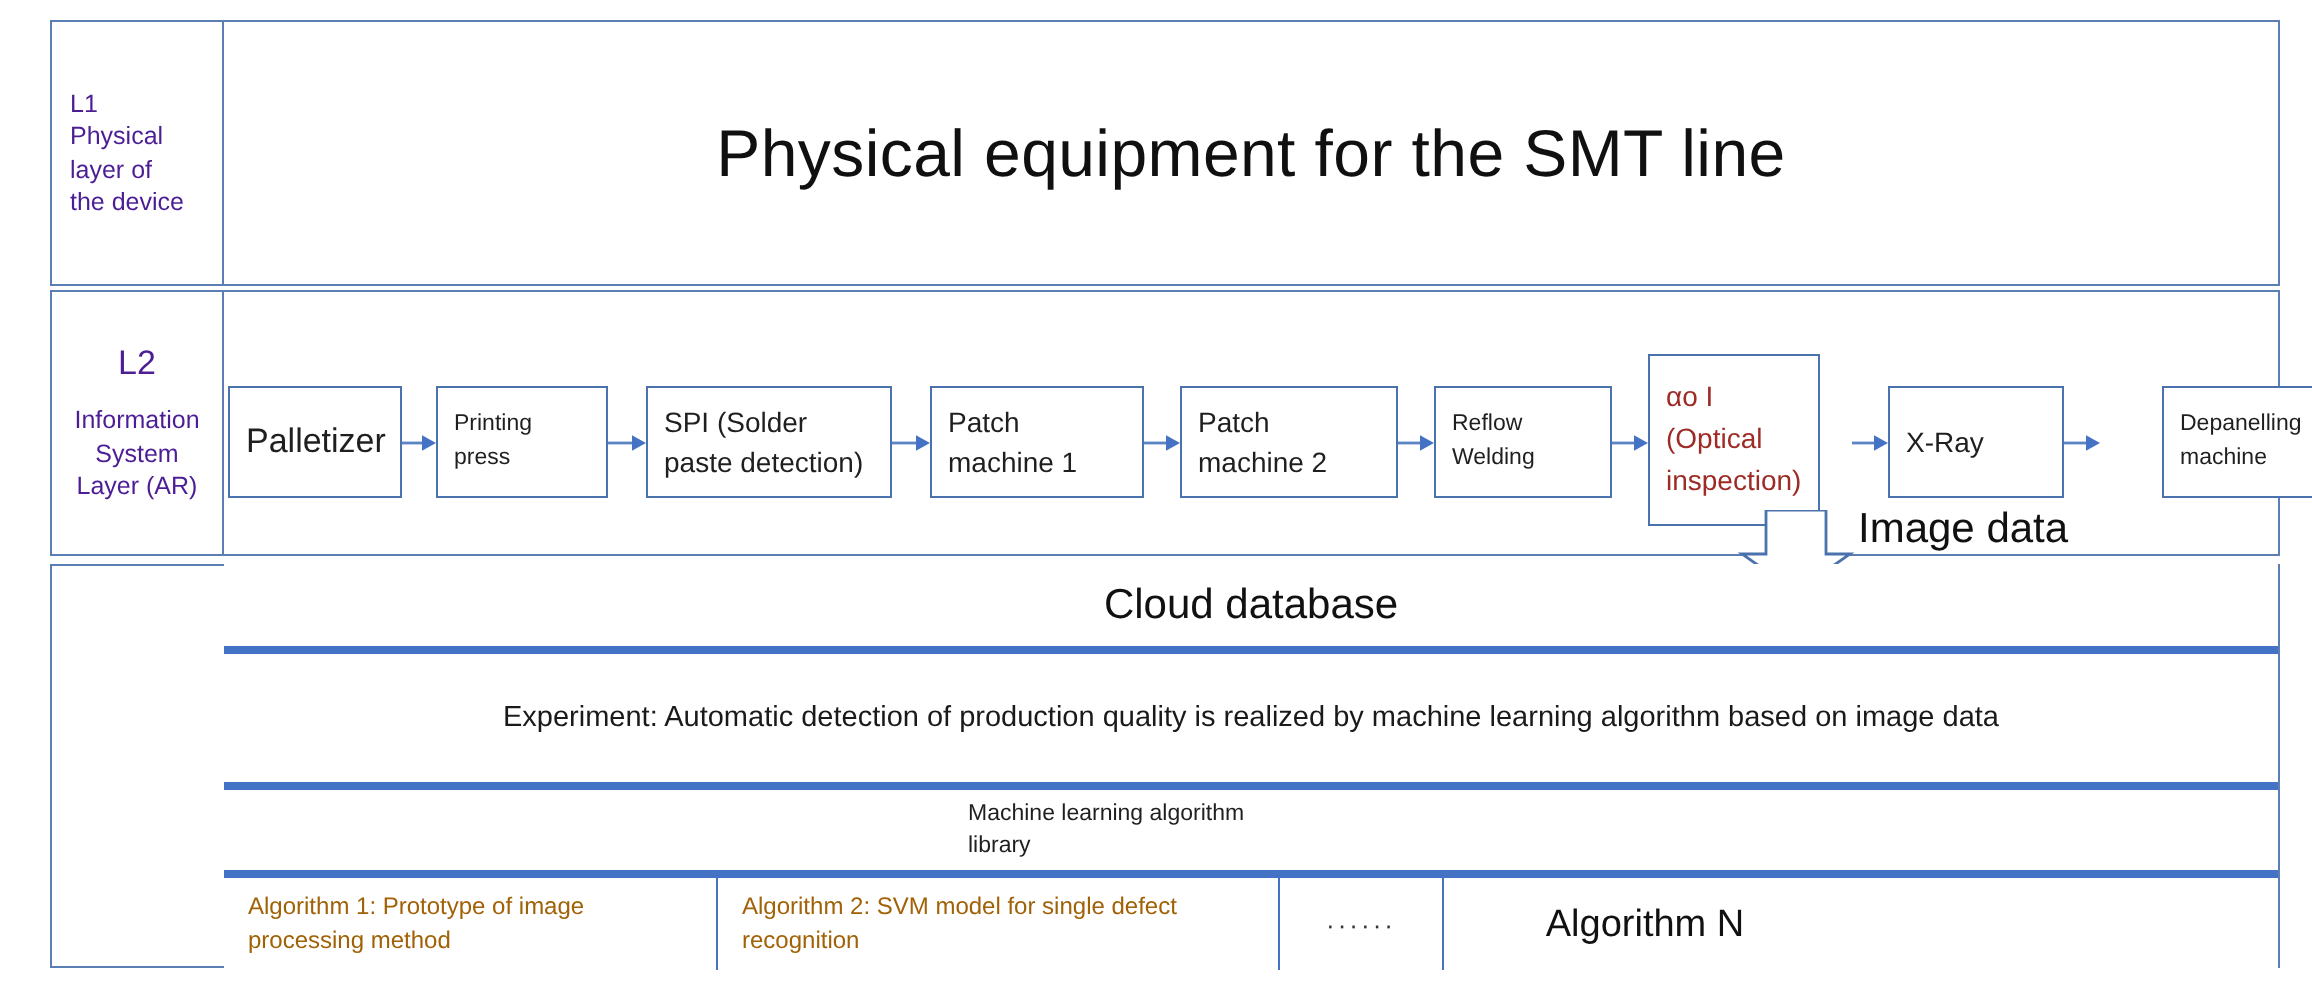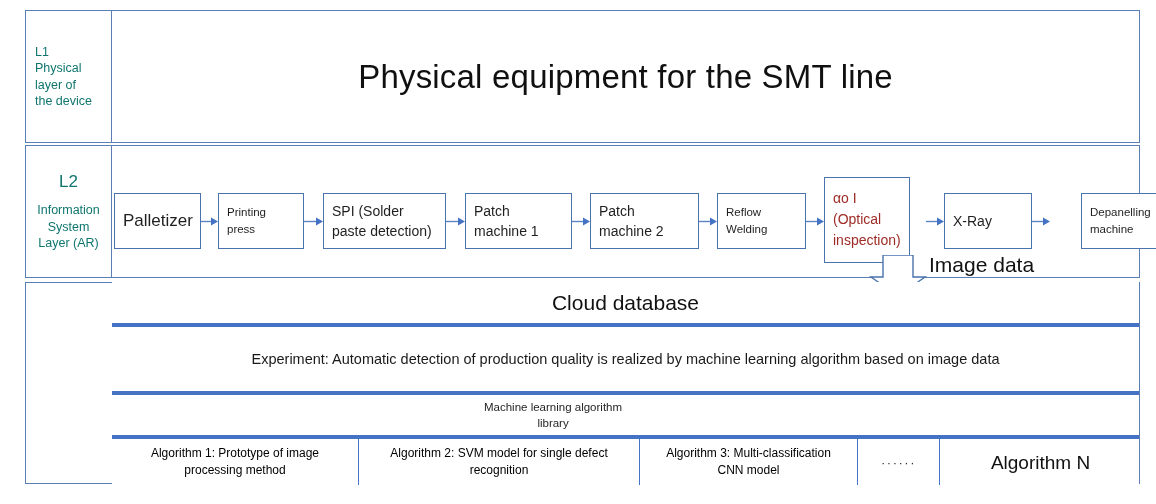--- a/index.html
+++ b/index.html
@@ -50,21 +50,21 @@
     box-sizing: border-box;
     border-right: 1.3px solid #5b7eb5;
     display: flex;
     flex-direction: column;
     justify-content: center;
     padding: 0 9px;
   }
   .label-cell .lbl-line {
     font-size: 12.5px;
     line-height: 16.5px;
-    color: #0f766e;
+    color: #4c1d95;
     white-space: nowrap;
   }
   .label-cell.center-lbl { align-items: center; text-align: left; }
   .label-cell.center-lbl .lbl-big {
     font-size: 17px;
     line-height: 22px;
     margin-bottom: 9px;
   }
 
   
@@ -149,21 +149,20 @@
     position: absolute;
     left: 0;
     right: 0;
     box-sizing: border-box;
     border-top: 2.2px solid #4472c4;
     border-bottom: 2.2px solid #4472c4;
     background: #ffffff;
     display: flex;
     align-items: center;
     justify-content: center;
-    text-align: center;
   }
   .band-cloud {
     top: -1px;
     height: 43px;
     border-top: none;
     font-size: 21px;
     color: #111111;
   }
   .band-exp {
     top: 42px;
@@ -189,21 +188,21 @@
     justify-content: flex-start;
   }
   .algo-cell {
     box-sizing: border-box;
     border-right: 1.3px solid #4472c4;
     display: flex;
     align-items: center;
     padding: 0 12px;
     font-size: 12px;
     line-height: 17px;
-    color: #000000;
+    color: #a16207;
   }
   .algo-cell:last-child { border-right: none; }
   .algo-cell.dots {
     justify-content: center;
     font-size: 13px;
     letter-spacing: 1.5px;
     color: #333;
   }
   .algo-cell.algn {
     justify-content: center;
@@ -358,23 +357,20 @@
               <div>library</div>
             </div>
           </div>
         <div class="l3-band band-algos" id="algo-row">
             <div class="algo-cell" style="width: 247px; flex: 0 0 247px;">
               <span>Algorithm 1: Prototype of image processing method</span>
             </div>
             <div class="algo-cell" style="width: 281px; flex: 0 0 281px;">
               <span>Algorithm 2: SVM model for single defect recognition</span>
             </div>
-            <div class="algo-cell" style="width: 218px; flex: 0 0 218px;">
-              <span>Algorithm 3: Multi-classification CNN model</span>
-            </div>
             <div class="algo-cell dots" style="width: 82px; flex: 0 0 82px;">
               <span>······</span>
             </div>
             <div class="algo-cell algn" style="width: 201px; flex: 0 0 201px;">
               <span>Algorithm N</span>
             </div>
           </div>
       </div>
     </div>
 

